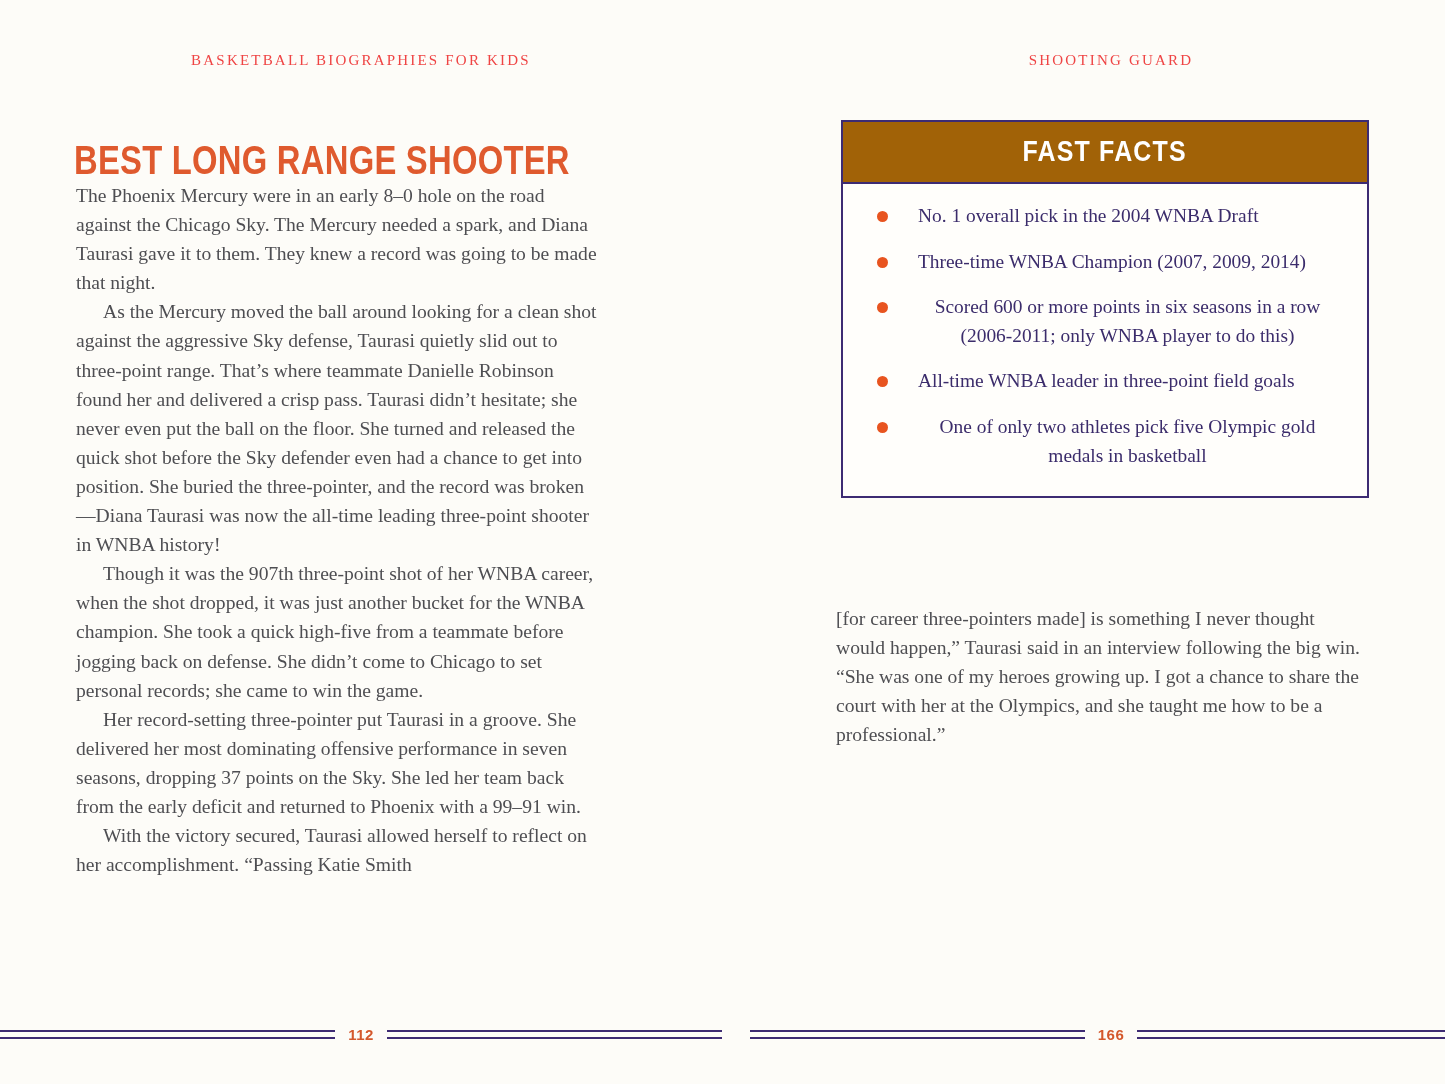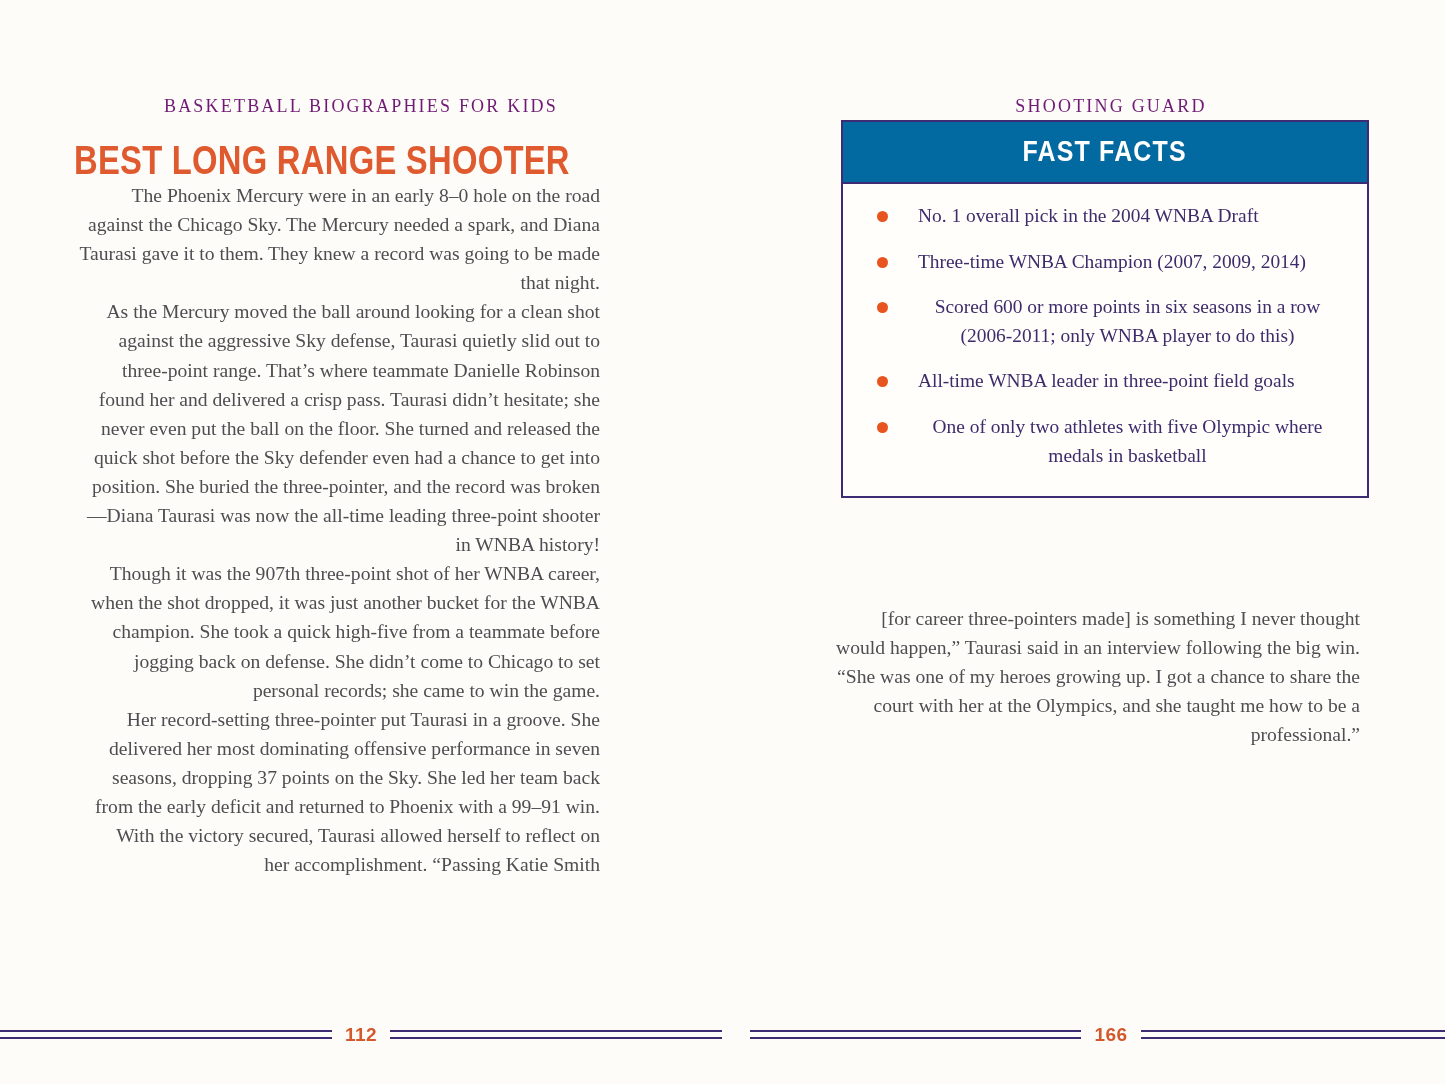--- a/index.html
+++ b/index.html
@@ -32,25 +32,24 @@
   .page-left  { left: 0; }
   .page-right { left: 750px; width: 722px; text-decoration: underline; }
 
   
   .running-head {
     position: absolute;
     top: 52px;
     width: 100%;
     text-align: center;
     font-family: "Liberation Serif", "DejaVu Serif", serif;
-    font-size: 18px;
+    font-size: 15px;
     letter-spacing: 2.2px;
-    color: #701a75;
+    color: #ef4444;
     font-weight: 400;
-    margin-top: 44px;
   }
 
   
   .chapter-title {
     position: absolute;
     top: 110px;
     left: 74px;
     width: 560px;
     color: #df5a2e;
     font-family: "Liberation Sans Narrow", "Liberation Sans", sans-serif;
@@ -63,21 +62,21 @@
     white-space: nowrap;
   }
 
   
   .col {
     position: absolute;
     width: 524px;
     color: #4e4e52;
     font-size: 19.6px;
     line-height: 29.1px;
-    text-align: right;
+    text-align: left;
     font-family: "Liberation Serif", "DejaVu Serif", serif;
   }
   .col-left  { left: 76px;  top: 181px; }
   .col-right { left: 836px; top: 604px; }
   .col p {
     margin: 0;
   }
   .col p.indent {
     text-indent: 27px;
   }
@@ -86,21 +85,21 @@
   .fastfacts {
     position: absolute;
     left: 841px;
     top: 120px;
     width: 528px;
     border: 2px solid #3d2b73;
     background: #fffefb;
     box-sizing: border-box;
   }
   .fastfacts-header {
-    background: #0369a1;
+    background: #a16207;
     color: #ffffff;
     text-align: center;
     padding: 13px 0 14px 0;
     font-family: "Liberation Sans Narrow", "Liberation Sans", sans-serif;
     font-weight: 700;
     font-size: 29px;
     letter-spacing: 1.4px;
     border-bottom: 2px solid #3d2b73;
   }
   .fastfacts-header span {
@@ -160,21 +159,21 @@
   }
   .folio .rule::before { top: 0px; }
   .folio .rule::after  { top: 7px; }
   .folio .rule.left  { margin-left: 0px;  margin-right: 13px; }
   .folio .rule.right { margin-left: 13px; margin-right: 0px; }
   .folio .num {
     flex: 0 0 auto;
     color: #d4582c;
     font-family: "Liberation Sans Narrow", "Liberation Sans", sans-serif;
     font-weight: 700;
-    font-size: 19px;
+    font-size: 15px;
     letter-spacing: 0.5px;
     line-height: 1;
   }
 </style>
 </head>
 <body>
 
 <div class="spread">
 
   <div class="page page-left">
@@ -227,21 +226,21 @@
       <div class="ff-item">
         <div class="ff-bullet"></div>
         <div class="ff-text">Scored 600 or more points in six seasons in a row (2006-2011; only WNBA player to do this)</div>
       </div>
       <div class="ff-item">
         <div class="ff-bullet"></div>
         <div class="ff-text">All-time WNBA leader in three-point field goals</div>
       </div>
       <div class="ff-item">
         <div class="ff-bullet"></div>
-        <div class="ff-text">One of only two athletes with five Olympic where medals in basketball</div>
+        <div class="ff-text">One of only two athletes pick five Olympic gold medals in basketball</div>
       </div>
     </div>
   </div>
 
   <div class="col col-right">
     <p>[for career three-pointers made] is something I never thought would happen,” Taurasi said in an interview following the big win. “She was one of my heroes growing up. I got a chance to share the court with her at the Olympics, and she taught me how to be a professional.”</p>
   </div>
 
 </div>
 

